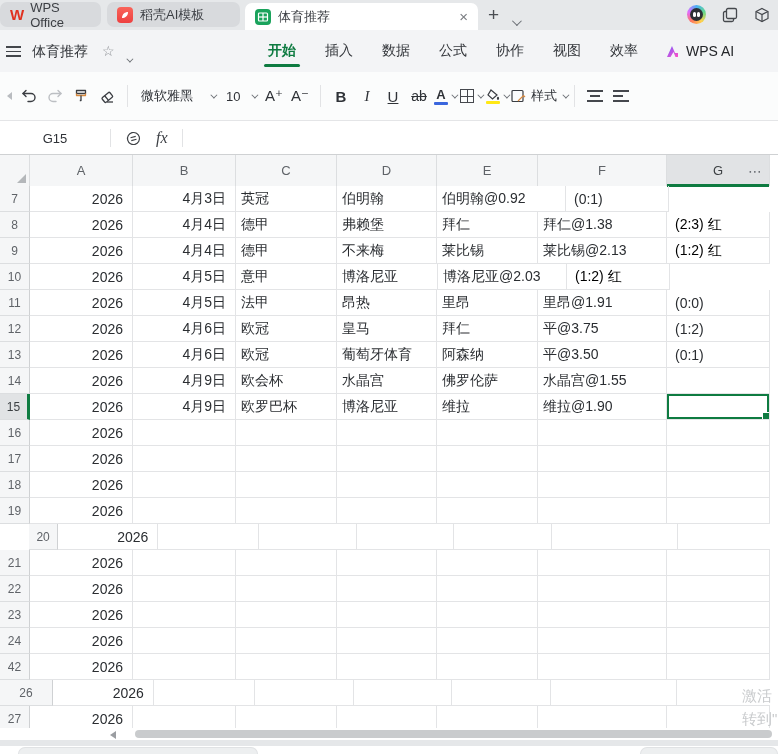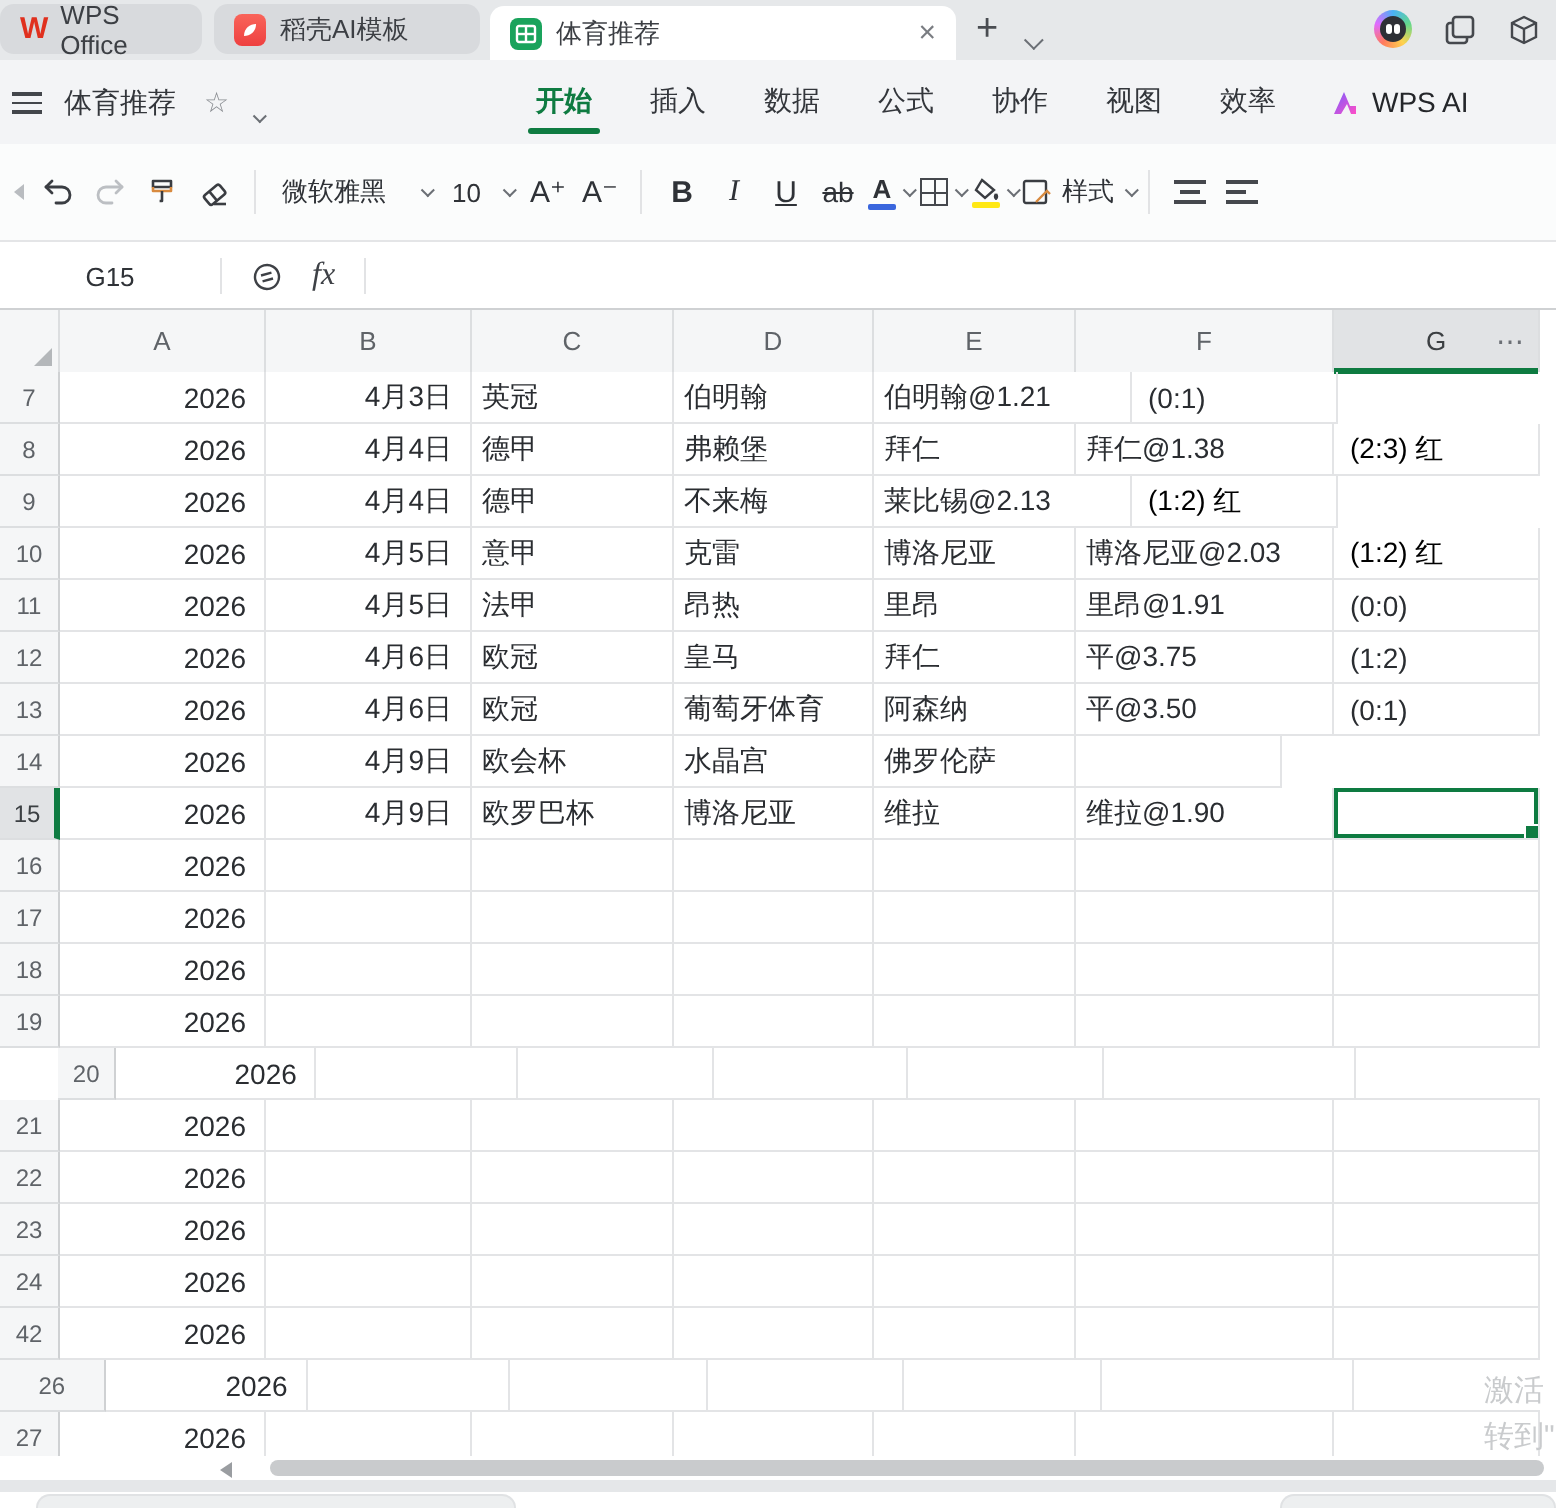--- a/index.html
+++ b/index.html
@@ -338,48 +338,48 @@
         <div class="ch" style="width: 129px;">F</div>
         <div class="ch sel" style="width: 103px;">G<span class="more">⋯</span></div>
       </div>
     <div class="grid-rows" id="gridrows">
         <div class="grow">
           <div class="cell rowhead" style="width: 30px;">7</div>
           <div class="cell num" style="width: 103px;">2026</div>
           <div class="cell num" style="width: 103px;">4月3日</div>
           <div class="cell txt" style="width: 101px;">英冠</div>
           <div class="cell txt" style="width: 100px;">伯明翰</div>
-          <div class="cell txt" style="width: 129px;">伯明翰@1.21</div>
+          <div class="cell txt" style="width: 129px;">伯明翰@0.92</div>
           <div class="cell txt gcol" style="width: 103px;">(0:1)</div>
         </div>
         <div class="grow">
           <div class="cell rowhead" style="width: 30px;">8</div>
           <div class="cell num" style="width: 103px;">2026</div>
           <div class="cell num" style="width: 103px;">4月4日</div>
           <div class="cell txt" style="width: 101px;">德甲</div>
           <div class="cell txt" style="width: 100px;">弗赖堡</div>
           <div class="cell txt" style="width: 101px;">拜仁</div>
           <div class="cell txt" style="width: 129px;">拜仁@1.38</div>
           <div class="cell txt gcol red" style="width: 103px;">(2:3) 红</div>
         </div>
         <div class="grow">
           <div class="cell rowhead" style="width: 30px;">9</div>
           <div class="cell num" style="width: 103px;">2026</div>
           <div class="cell num" style="width: 103px;">4月4日</div>
           <div class="cell txt" style="width: 101px;">德甲</div>
           <div class="cell txt" style="width: 100px;">不来梅</div>
+          <div class="cell txt" style="width: 101px;">莱比锡</div>
           <div class="cell txt" style="width: 129px;">莱比锡@2.13</div>
           <div class="cell txt gcol red" style="width: 103px;">(1:2) 红</div>
         </div>
         <div class="grow">
           <div class="cell rowhead" style="width: 30px;">10</div>
           <div class="cell num" style="width: 103px;">2026</div>
           <div class="cell num" style="width: 103px;">4月5日</div>
           <div class="cell txt" style="width: 101px;">意甲</div>
-          <div class="cell txt" style="width: 100px;">克雷</div>
           <div class="cell txt" style="width: 101px;">博洛尼亚</div>
           <div class="cell txt" style="width: 129px;">博洛尼亚@2.03</div>
           <div class="cell txt gcol red" style="width: 103px;">(1:2) 红</div>
         </div>
         <div class="grow">
           <div class="cell rowhead" style="width: 30px;">11</div>
           <div class="cell num" style="width: 103px;">2026</div>
           <div class="cell num" style="width: 103px;">4月5日</div>
           <div class="cell txt" style="width: 101px;">法甲</div>
           <div class="cell txt" style="width: 100px;">昂热</div>
@@ -407,20 +407,21 @@
           <div class="cell txt" style="width: 129px;">平@3.50</div>
           <div class="cell txt gcol" style="width: 103px;">(0:1)</div>
         </div>
         <div class="grow">
           <div class="cell rowhead" style="width: 30px;">14</div>
           <div class="cell num" style="width: 103px;">2026</div>
           <div class="cell num" style="width: 103px;">4月9日</div>
           <div class="cell txt" style="width: 101px;">欧会杯</div>
           <div class="cell txt" style="width: 100px;">水晶宫</div>
           <div class="cell txt" style="width: 101px;">佛罗伦萨</div>
+          <div class="cell txt" style="width: 129px;">水晶宫@1.55</div>
           <div class="cell txt gcol" style="width: 103px;"></div>
         </div>
         <div class="grow">
           <div class="cell rowhead sel" style="width: 30px;">15</div>
           <div class="cell num" style="width: 103px;">2026</div>
           <div class="cell num" style="width: 103px;">4月9日</div>
           <div class="cell txt" style="width: 101px;">欧罗巴杯</div>
           <div class="cell txt" style="width: 100px;">博洛尼亚</div>
           <div class="cell txt" style="width: 101px;">维拉</div>
           <div class="cell txt" style="width: 129px;">维拉@1.90</div>

